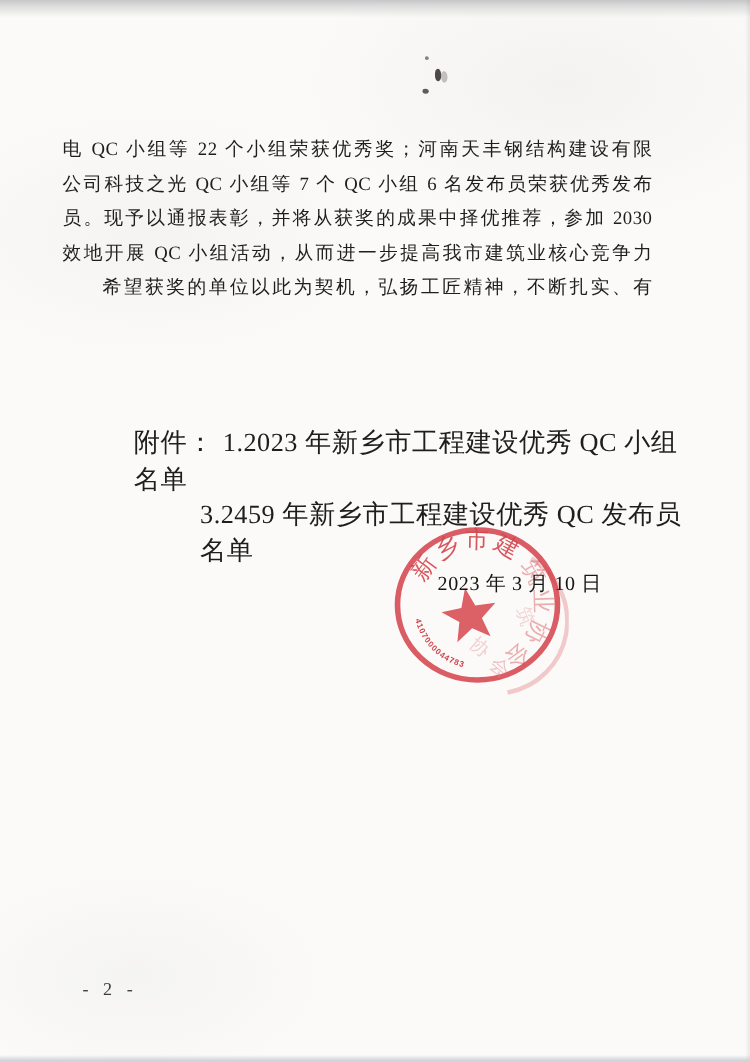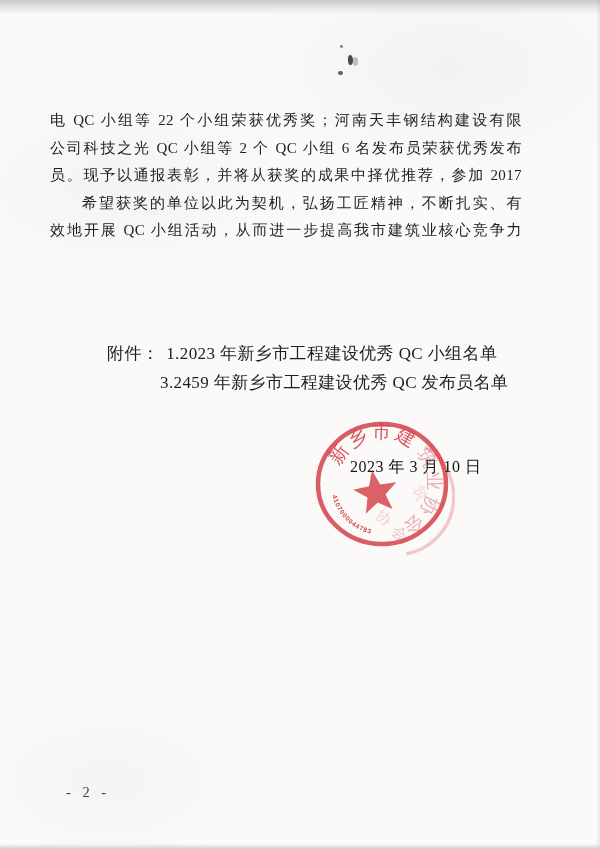--- a/index.html
+++ b/index.html
@@ -38,21 +38,21 @@
     position:absolute;left:50px;top:107px;width:472px;
     font-size:15px;line-height:27.6px;color:#1e1e1e;
     letter-spacing:0.4px;
   }
   .line{height:27.6px;white-space:nowrap;}
   .line.fj{white-space:normal;text-align:justify;text-align-last:justify;}
   .line.indent{padding-left:32px;}
 
   .attachment{
     position:absolute;left:66px;top:340px;width:490px;
-    font-size:17px;line-height:28.5px;color:#1e1e1e;letter-spacing:0.4px;
+    font-size:21px;line-height:28.5px;color:#1e1e1e;letter-spacing:0.4px;
   }
   .attachment .att-line1{padding-left:41px;}
   .attachment .att-line2{padding-left:94px;}
   .attachment .att-label{margin-right:7px;}
 
   .stamp{position:absolute;left:310px;top:417px;width:145px;height:140px;}
   .stamp svg{display:block;}
 
   .doc-date{
     position:absolute;left:350px;top:457px;
@@ -74,24 +74,24 @@
   <div class="scan-band-top"></div>
   <div class="scan-edge-right"></div>
 
   <div class="speck s1"></div>
   <div class="speck s2"></div>
   <div class="speck s3"></div>
   <div class="speck s4"></div>
 
   <div class="doc-body">
     <div class="line fj">电 QC 小组等 22 个小组荣获优秀奖；河南天丰钢结构建设有限</div>
-    <div class="line fj">公司科技之光 QC 小组等 2 个 QC 小组 6 名发布员荣获优秀发布</div>
-    <div class="line fj">员。现予以通报表彰，并将从获奖的成果中择优推荐，参加 2017</div>
+    <div class="line fj">公司科技之光 QC 小组等 7 个 QC 小组 6 名发布员荣获优秀发布</div>
+    <div class="line fj">员。现予以通报表彰，并将从获奖的成果中择优推荐，参加 2030</div>
+    <div class="line fj">效地开展 QC 小组活动，从而进一步提高我市建筑业核心竞争力</div>
     <div class="line fj indent">希望获奖的单位以此为契机，弘扬工匠精神，不断扎实、有</div>
-    <div class="line fj">效地开展 QC 小组活动，从而进一步提高我市建筑业核心竞争力</div>
   </div>
 
   <div class="attachment">
     <div class="att-line1">
       <span class="att-label">附件：</span><span>1.2023 年新乡市工程建设优秀 QC 小组名单</span>
     </div>
     <div class="att-line2">
       <span>3.2459 年新乡市工程建设优秀 QC 发布员名单</span>
     </div>
   </div>

